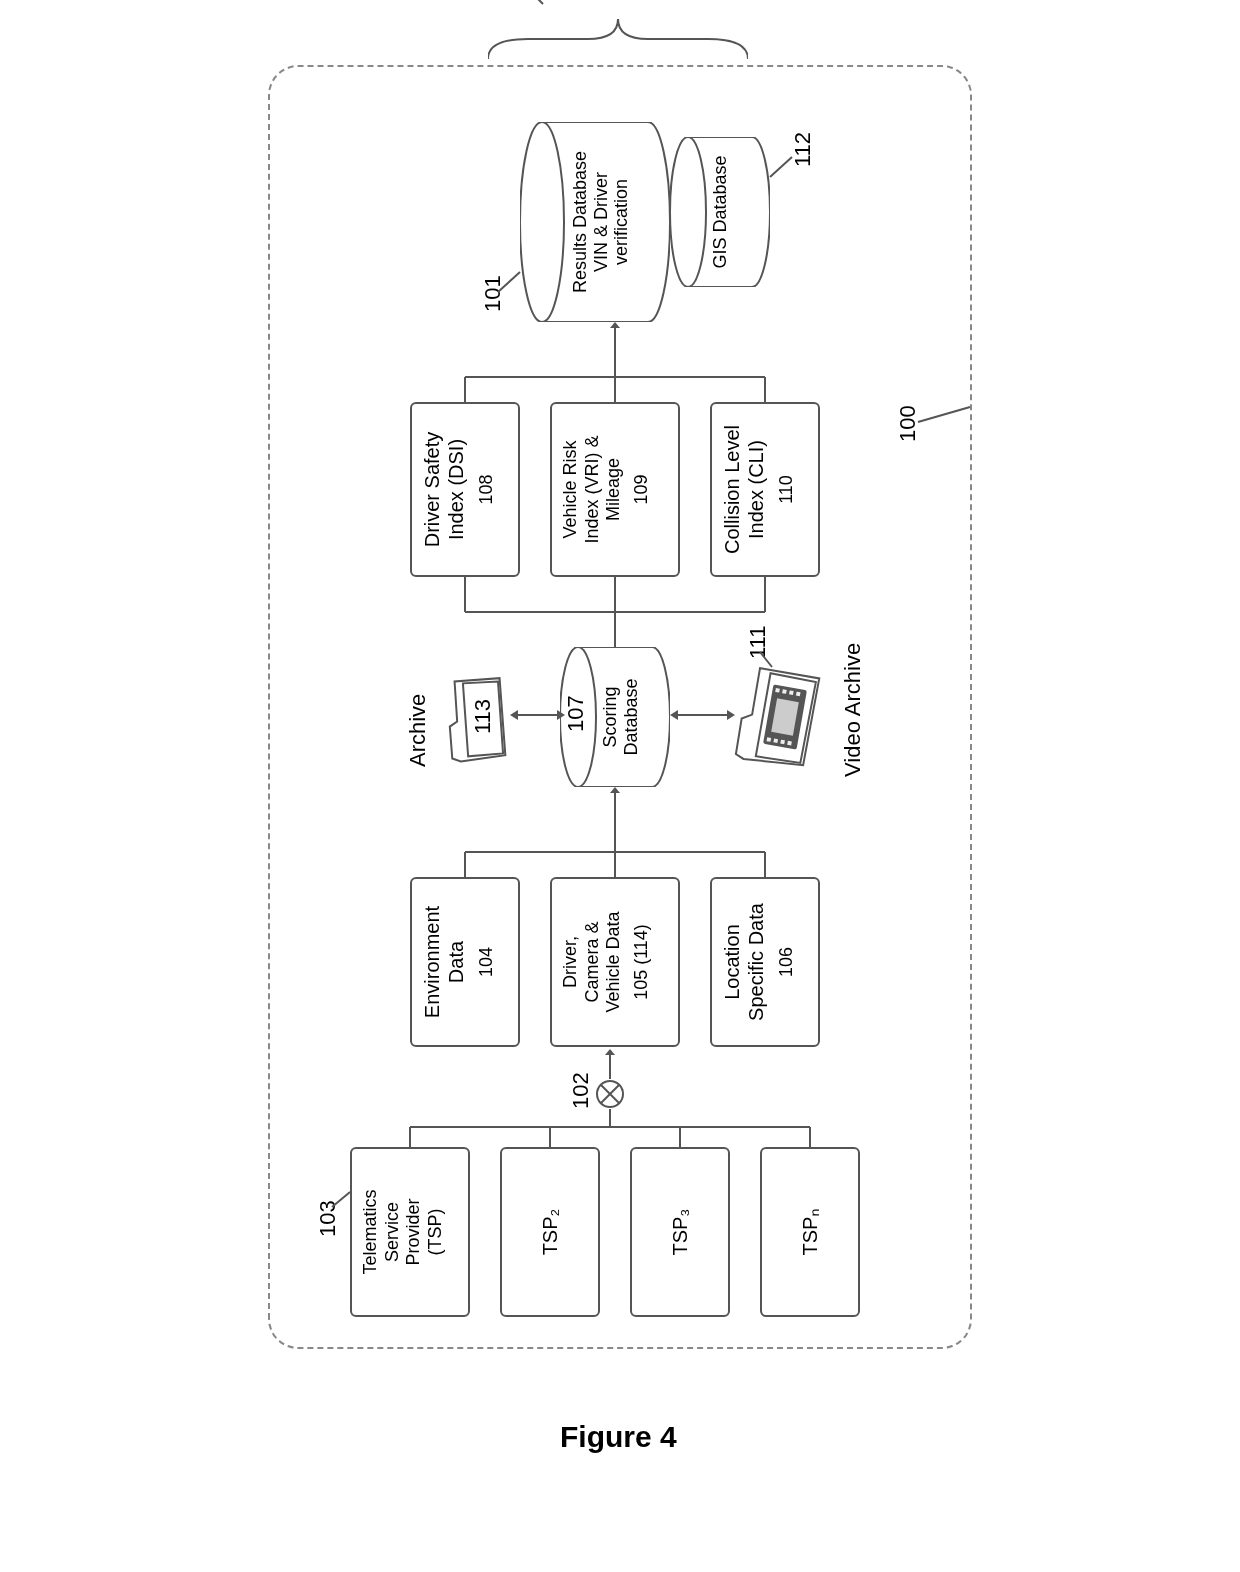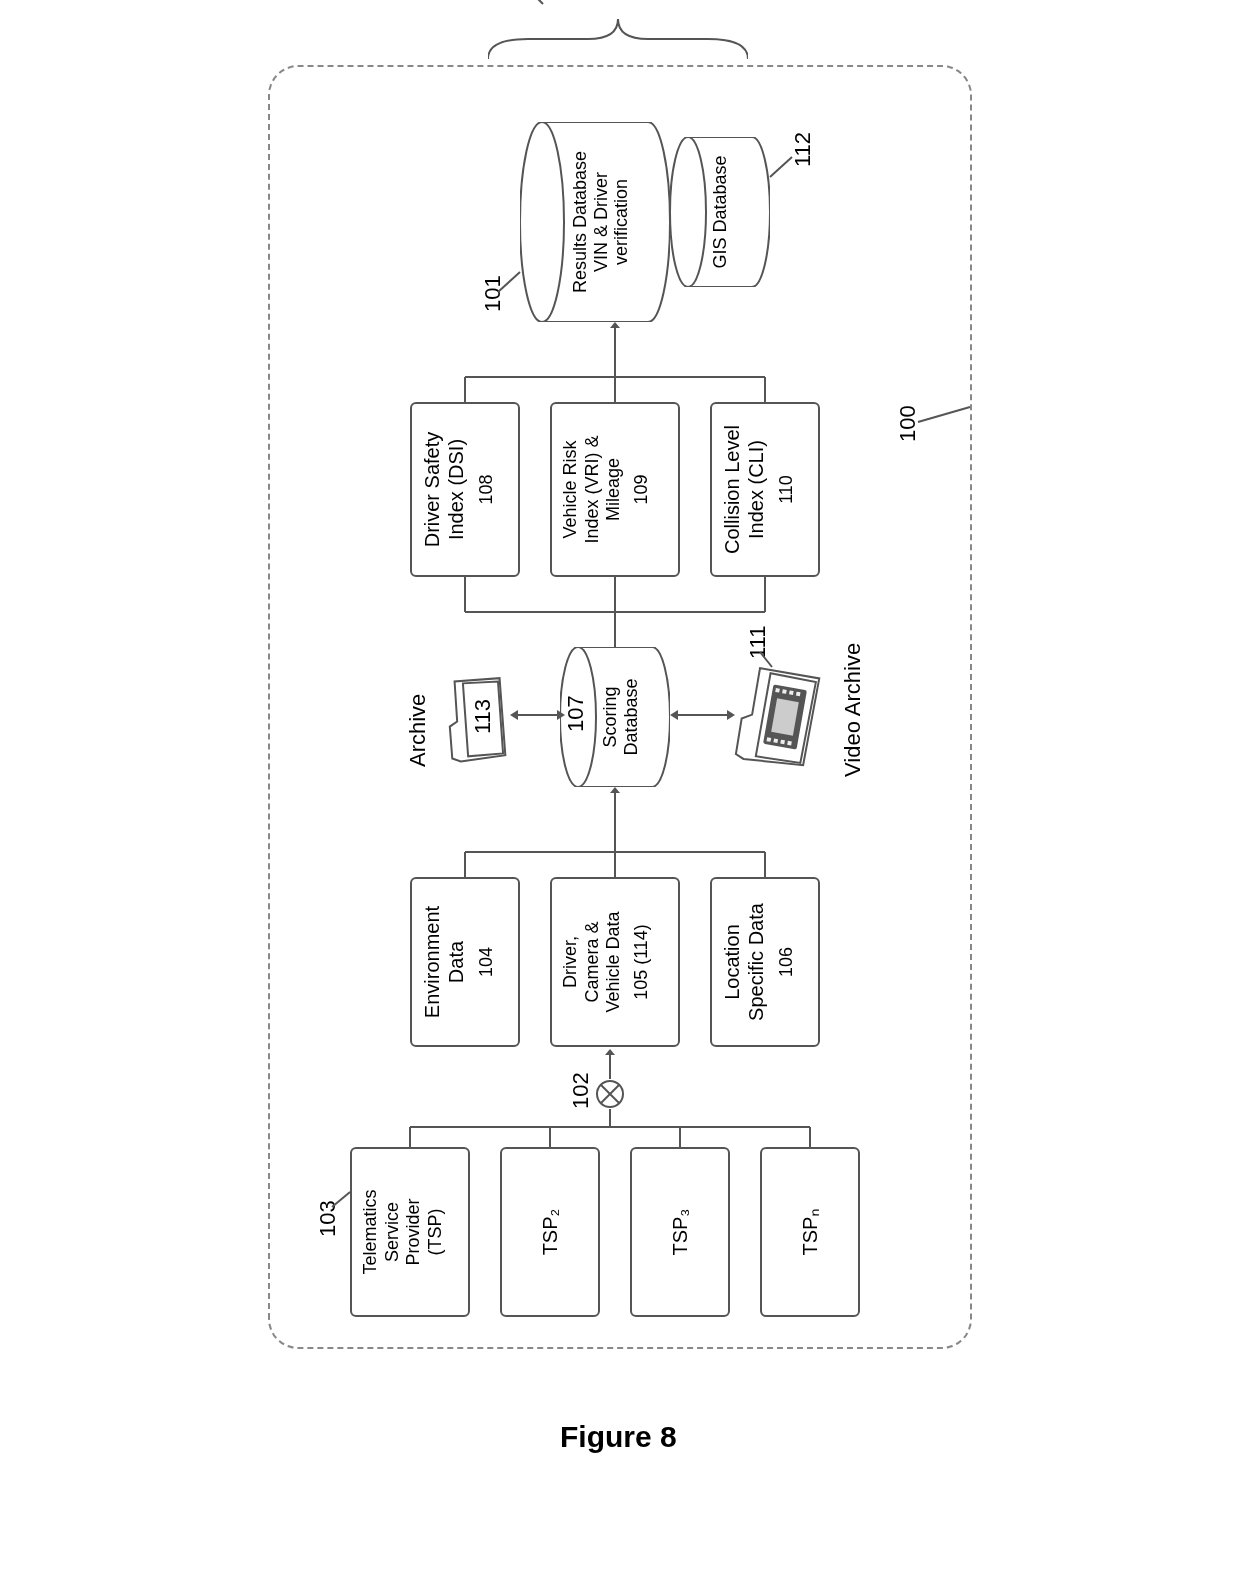--- a/index.html
+++ b/index.html
@@ -299,13 +299,13 @@
     <div>Risk</div>
     <div>Manager</div>
   </div>
 
   <svg class="conn" style="left:1345px; top:253px;" width="25" height="25">
       <line x1="22" y1="0" x2="0" y2="22" class="arrowline"></line>
     </svg>
 
 </div>
 
-<div class="caption" style="left:560px; top:1420px;">Figure 8</div>
+<div class="caption" style="left:560px; top:1420px;">Figure 4</div>
 
 </body></html>

